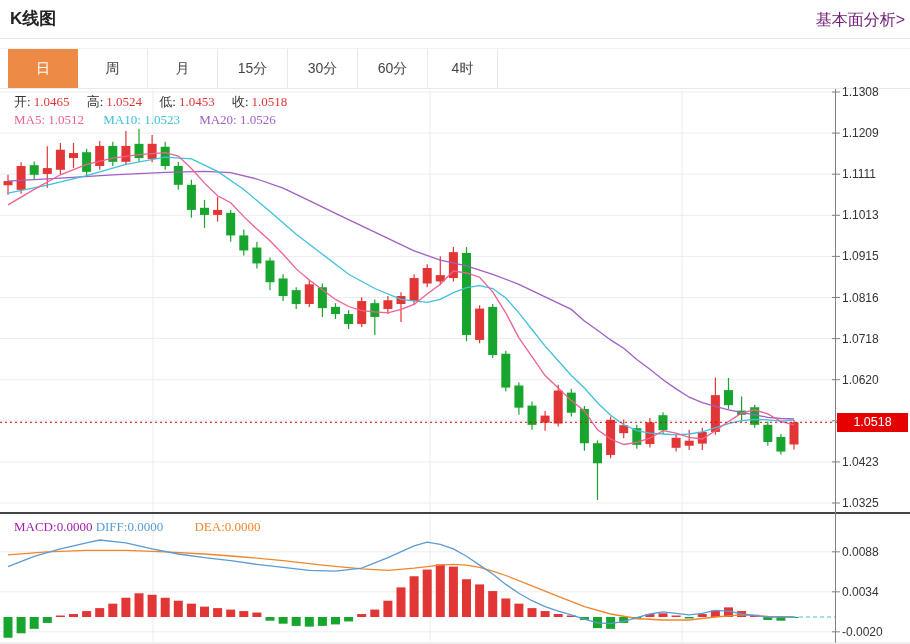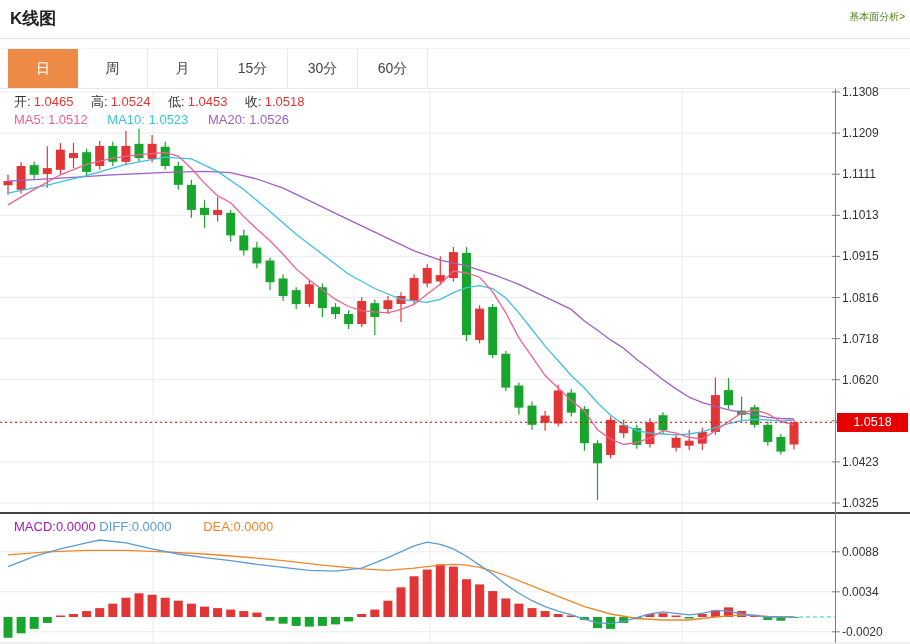--- a/index.html
+++ b/index.html
@@ -1,27 +1,27 @@
 <!DOCTYPE html>
 <html><head>
 <meta charset="utf-8">
 <style>
   html,body{margin:0;padding:0;background:#fff;}
   body{width:910px;height:644px;position:relative;overflow:hidden;
        font-family:"Liberation Sans","DejaVu Sans",sans-serif;-webkit-font-smoothing:antialiased;}
   .hdr{position:absolute;top:0;left:0;width:910px;height:38px;border-bottom:1px solid #e6e6e6;}
   .hdr .title{position:absolute;left:10px;top:7px;font-size:17px;font-weight:bold;color:#222;}
-  .hdr .link{position:absolute;right:5px;top:10px;font-size:10px;color:#4d7c0f;cursor:pointer;text-decoration:none;}
+  .hdr .link{position:absolute;right:5px;top:10px;font-size:16px;color:#701a75;cursor:pointer;text-decoration:none;}
   .tabs-row{position:absolute;top:48px;left:0;width:910px;height:39px;border-bottom:1px solid #e8e8e8;border-top:1px solid #f3f3f3;}
   .tabs{position:absolute;left:8px;top:0;height:39px;display:flex;}
   .tab{width:70px;height:39px;line-height:39px;text-align:center;font-size:14px;color:#444;
        background:#fff;border-right:1px solid #e8e8e8;cursor:pointer;box-sizing:border-box;}
   .tab.active{background:#ed8a45;color:#fff;border-right:none;}
   svg.chart{position:absolute;left:0;top:0;pointer-events:none;z-index:1;}
-  .ovl{position:absolute;z-index:2;white-space:nowrap;}
+  .ovl{position:absolute;z-index:2;white-space:nowrap;font-family:Liberation Serif, serif;}
   .lgd{font-size:13px;}
   .lgd b{font-weight:normal;}
   .lbl{color:#333;margin-right:3px;}
   .val-red{color:#e23535;margin-right:14px;}
   .badge{position:absolute;left:837px;top:413px;width:71px;height:19px;line-height:19px;
          text-align:center;font-size:12.5px;color:#fff;z-index:2;}
   .hitarea{position:absolute;z-index:3;background:transparent;}
 </style>
 </head>
 <body>
@@ -32,20 +32,21 @@
 </div>
 
 <div class="tabs-row">
   <div class="tabs">
     <div class="tab active">日</div>
     <div class="tab">周</div>
     <div class="tab">月</div>
     <div class="tab">15分</div>
     <div class="tab">30分</div>
     <div class="tab">60分</div>
+    <div class="tab">4时</div>
   </div>
 </div>
 
 <svg class="chart" id="chart-svg" width="910" height="644" viewBox="0 0 910 644">
     <g>
       <line x1="153" y1="90" x2="153" y2="642" stroke="#ececec" stroke-width="1"></line>
       <line x1="430" y1="90" x2="430" y2="642" stroke="#ececec" stroke-width="1"></line>
       <line x1="682" y1="90" x2="682" y2="642" stroke="#ececec" stroke-width="1"></line>
       <line x1="0" y1="92" x2="835" y2="92" stroke="#ececec" stroke-width="1"></line>
       <line x1="0" y1="133.1" x2="835" y2="133.1" stroke="#ececec" stroke-width="1"></line>

